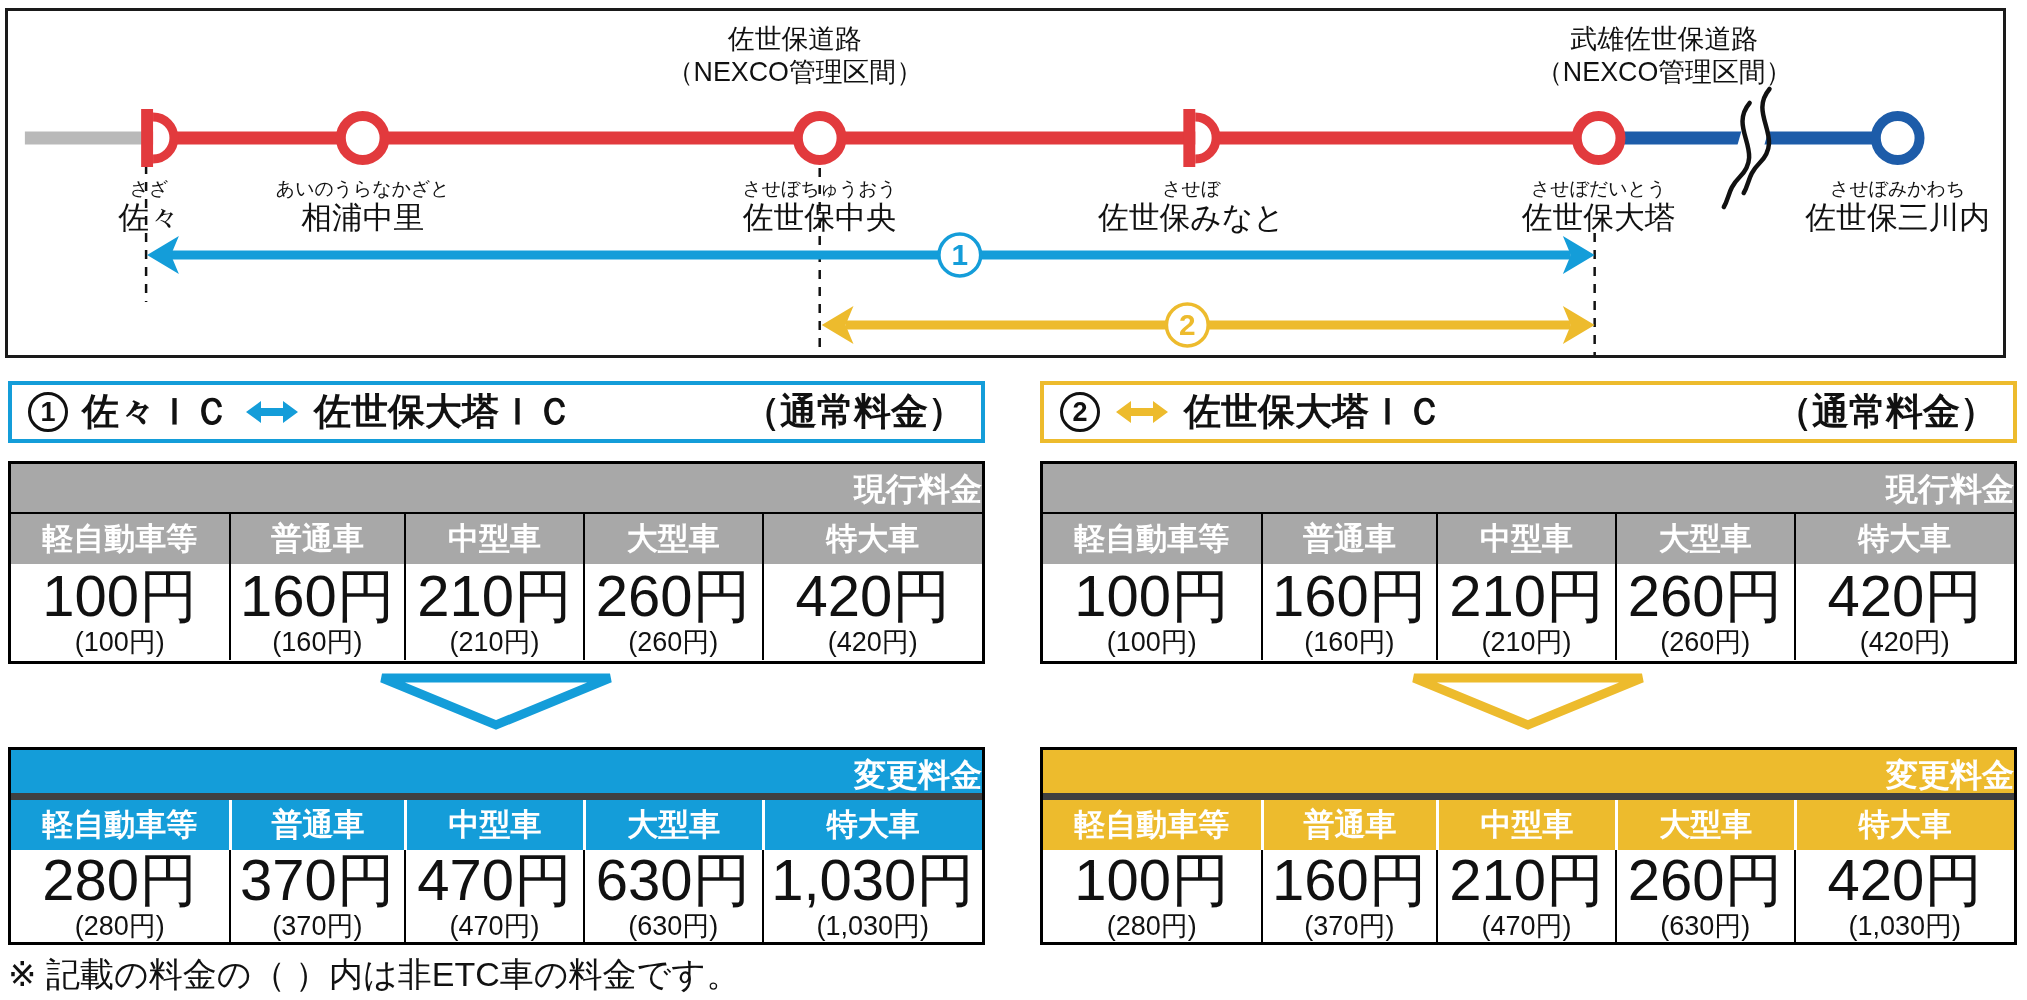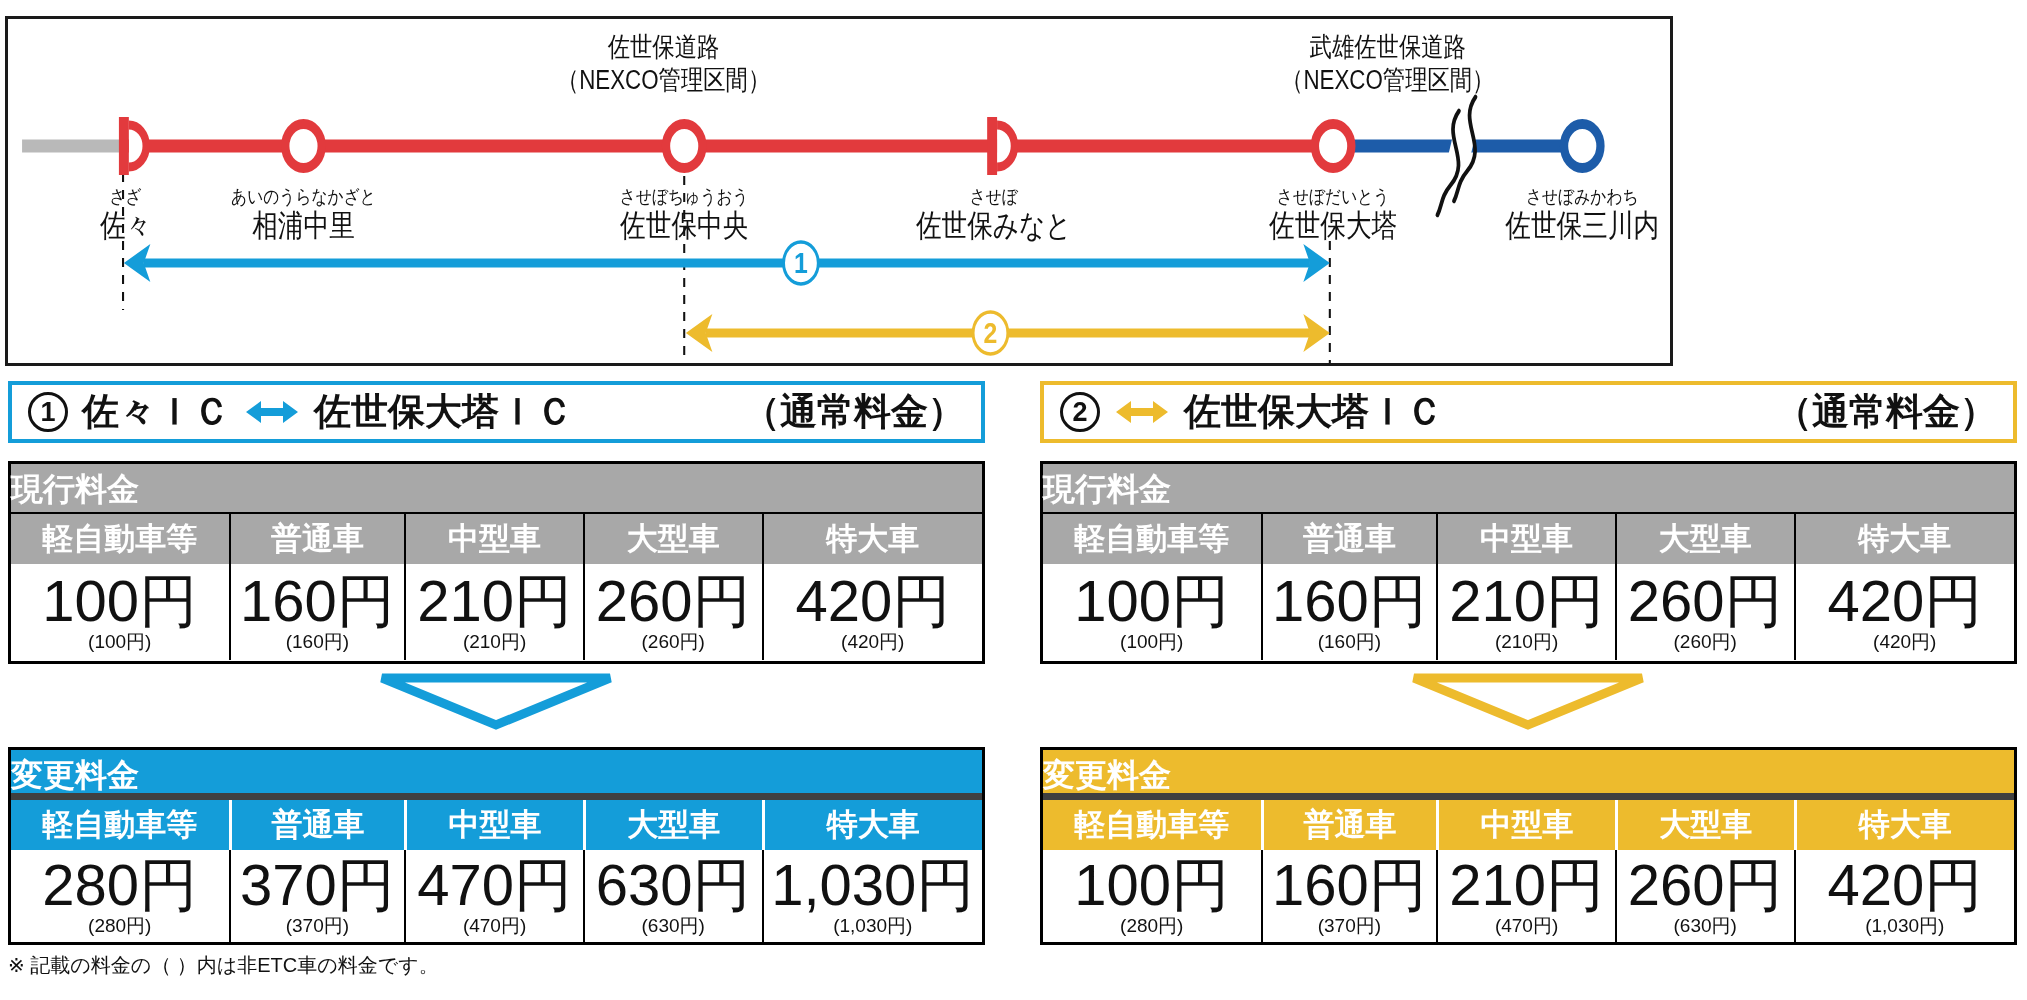--- a/index.html
+++ b/index.html
@@ -4,21 +4,21 @@
 <style>
   :root{
     --accent-blue:#149dd9; --accent-yellow:#edbb2d;
     --road-red:#e23a3d; --road-blue:#1d5ca9; --road-gray:#b9b9b9; --gray-header:#a8a8a8;
   }
   *{box-sizing:border-box;margin:0;padding:0}
   body{font-family:"Liberation Sans","DejaVu Sans",sans-serif;background:#fff;color:#111}
   #stage{position:relative;width:2027px;height:1000px;background:#fff;overflow:hidden}
 
   
-  .top-box{position:absolute;left:5px;top:16px;width:1668px;height:350px;border:3px solid #1a1a1a;background:#fff}
+  .top-box{position:absolute;left:5px;top:8px;width:2001px;height:350px;border:3px solid #1a1a1a;background:#fff}
   .top-box svg{width:100%;height:100%;display:block}
   text{font-family:"Liberation Sans","DejaVu Sans",sans-serif}
   .roadlabel{font-size:27px;fill:#111;text-anchor:middle}
   .furi{font-size:19px;fill:#111;text-anchor:middle}
   .sname{font-size:31px;fill:#111;text-anchor:middle}
   .ln-gray{stroke:var(--road-gray);stroke-width:13}
   .ln-red{stroke:var(--road-red);stroke-width:13}
   .ln-blue{stroke:var(--road-blue);stroke-width:13}
   .mk-red{fill:#fff;stroke:var(--road-red);stroke-width:10}
   .mk-blue{fill:#fff;stroke:var(--road-blue);stroke-width:10}
@@ -44,26 +44,26 @@
   .section.blue .title-box{border:4px solid var(--accent-blue)}
   .section.yellow .title-box{border:4px solid var(--accent-yellow)}
   .circ{flex:0 0 auto;width:40px;height:40px;border:3px solid #111;border-radius:50%;
     font-size:27px;font-weight:bold;line-height:34px;text-align:center}
   .title-suffix{margin-left:auto}
   .dbl-arrow{flex:0 0 auto;display:block}
   .section.blue .dbl-arrow path{fill:var(--accent-blue)}
   .section.yellow .dbl-arrow path{fill:var(--accent-yellow)}
 
   .fare-table{position:absolute;left:0;width:100%;border:3px solid #000;background:#fff}
-  .fare-table .band{height:50px;line-height:50px;text-align:left;color:#fff;font-size:32px;font-weight:bold}
+  .fare-table .band{height:50px;line-height:50px;text-align:right;color:#fff;font-size:32px;font-weight:bold}
   .cols{display:grid;grid-template-columns:22.4% 18.1% 18.4% 18.4% 22.7%}
   .hcell{height:50px;line-height:50px;text-align:center;color:#fff;font-size:31px;font-weight:bold}
   .vcell{display:flex;flex-direction:column;align-items:center;justify-content:center;padding:4px 0 6px}
   .vcell .main{font-size:58px;line-height:1.1}
-  .vcell .sub{font-size:19px;line-height:1.1}
+  .vcell .sub{font-size:27px;line-height:1.1}
   .vcell + .vcell{border-left:2px solid #000}
 
   .fare-table.current{top:80px;height:203px}
   .fare-table.current .vcell{height:96px}
   .fare-table.current .band{background:var(--gray-header);border-bottom:2px solid #000}
   .fare-table.current .hcell + .hcell{border-left:2px solid #000}
   .fare-table.current .hcell{background:var(--gray-header)}
 
   .fare-table.changed{top:366px;height:198px}
   .fare-table.changed .vcell{height:92px}
@@ -71,21 +71,21 @@
   .section.blue .fare-table.changed .hcell{background:var(--accent-blue)}
   .section.yellow .fare-table.changed .band,
   .section.yellow .fare-table.changed .hcell{background:var(--accent-yellow)}
   .fare-table.changed .band{border-bottom:7px solid #404040}
   .fare-table.changed .hcell + .hcell{border-left:3px solid #fff}
 
   .tri{position:absolute;left:0;top:291px;width:100%;height:60px}
   .section.blue .tri polygon{fill:#fff;stroke:var(--accent-blue);stroke-width:9}
   .section.yellow .tri polygon{fill:#fff;stroke:var(--accent-yellow);stroke-width:9}
 
-  .footnote{position:absolute;left:8px;top:952px;font-size:20px;color:#111}
+  .footnote{position:absolute;left:8px;top:952px;font-size:34px;color:#111}
 </style>
 </head>
 <body>
 
 <div id="stage">
 
   <div class="top-box">
     <svg viewBox="8 6 2008 344" preserveAspectRatio="none">
 
       <text class="roadlabel" x="800" y="43">佐世保道路</text>

